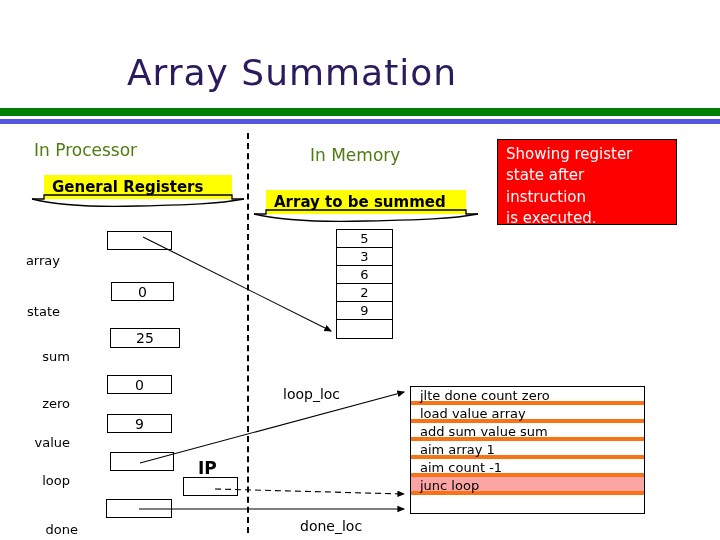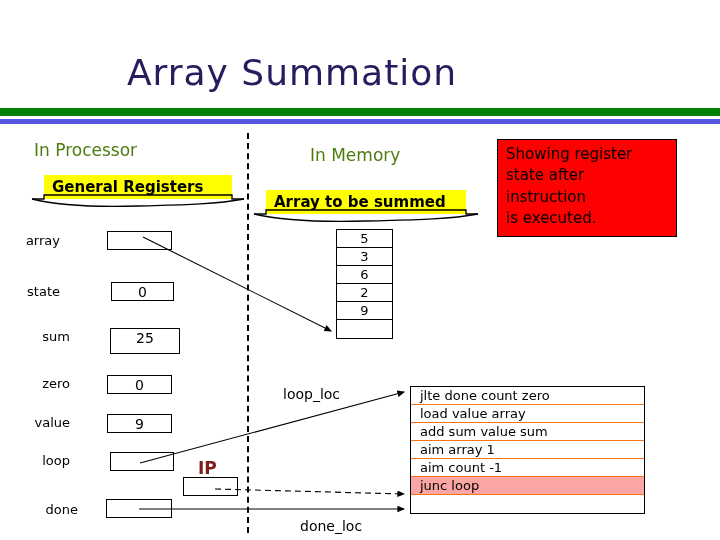--- a/index.html
+++ b/index.html
@@ -94,40 +94,41 @@
     top: 0;
     overflow: visible;
   }
 
   
   #red-note {
     position: absolute;
     left: 497px;
     top: 139px;
     width: 180px;
-    height: 98px;
+    height: 86px;
     background: #ff0000;
     border: 1px solid #000000;
     box-sizing: border-box;
     padding: 4px 6px 0 8px;
     font-family: "DejaVu Sans", sans-serif;
     font-size: 15px;
-    color: #000000;
+    color: #ffffff;
     line-height: 1.42;
     white-space: pre-line;
   }
 
   
   .reg-label {
     position: absolute;
     font-family: "DejaVu Sans", sans-serif;
     font-size: 13px;
     color: #000000;
     text-align: right;
     white-space: nowrap;
+    margin-top: 20px;
   }
   .reg-box {
     position: absolute;
     border: 1px solid #000000;
     background: transparent;
     box-sizing: border-box;
     font-family: "DejaVu Sans", sans-serif;
     font-size: 14px;
     color: #000000;
     text-align: center;
@@ -135,21 +136,21 @@
   }
 
   
   #ip-label {
     position: absolute;
     left: 198px;
     top: 458px;
     font-family: "DejaVu Sans", sans-serif;
     font-size: 17px;
     font-weight: bold;
-    color: #7f1d1d;
+    color: #000000;
   }
   #ip-box {
     position: absolute;
     left: 183px;
     top: 477px;
     width: 55px;
     height: 19px;
     border: 1px solid #000000;
     box-sizing: border-box;
   }
@@ -182,21 +183,21 @@
     left: 410px;
     top: 386px;
     width: 235px;
     border: 1px solid #000000;
     box-sizing: border-box;
     background: #ffffff;
   }
   #code-list .code-line {
     height: 18px;
     line-height: 18px;
-    border-bottom: 1px solid #f97316;
+    border-bottom: 4px solid #f97316;
     font-family: "DejaVu Sans", sans-serif;
     font-size: 13px;
     color: #000000;
     padding-left: 9px;
     box-sizing: border-box;
     white-space: nowrap;
   }
   #code-list .code-line:last-child { border-bottom: none; }
   #code-list .code-line.highlight { background: #fca5a5; }
 
@@ -263,21 +264,21 @@
   <div class="reg-label" id="reg-label-0" style="left:20px; top:233px; width:40px;">array</div>
   <div class="reg-label" id="reg-label-1" style="left:20px; top:284px; width:40px;">state</div>
   <div class="reg-label" id="reg-label-2" style="left:20px; top:329px; width:50px;">sum</div>
   <div class="reg-label" id="reg-label-3" style="left:20px; top:376px; width:50px;">zero</div>
   <div class="reg-label" id="reg-label-4" style="left:20px; top:415px; width:50px;">value</div>
   <div class="reg-label" id="reg-label-5" style="left:20px; top:453px; width:50px;">loop</div>
   <div class="reg-label" id="reg-label-6" style="left:20px; top:502px; width:58px;">done</div>
 
   <div class="reg-box" id="reg-box-0" style="left:107px; top:231px; width:65px; height:19px;"></div>
   <div class="reg-box" id="reg-box-1" style="left:111px; top:282px; width:63px; height:19px;">0</div>
-  <div class="reg-box" id="reg-box-2" style="left:110px; top:328px; width:70px; height:26px;">25</div>
+  <div class="reg-box" id="reg-box-2" style="left:110px; top:328px; width:70px; height:20px;">25</div>
   <div class="reg-box" id="reg-box-3" style="left:107px; top:375px; width:65px; height:19px;">0</div>
   <div class="reg-box" id="reg-box-4" style="left:107px; top:414px; width:65px; height:19px;">9</div>
   <div class="reg-box" id="reg-box-5" style="left:110px; top:452px; width:64px; height:19px;"></div>
   <div class="reg-box" id="reg-box-6" style="left:106px; top:499px; width:66px; height:19px;"></div>
 
   <div id="ip-label">IP</div>
   <div id="ip-box"></div>
 
   <div id="mem-array">
     <div class="cell">5</div>

